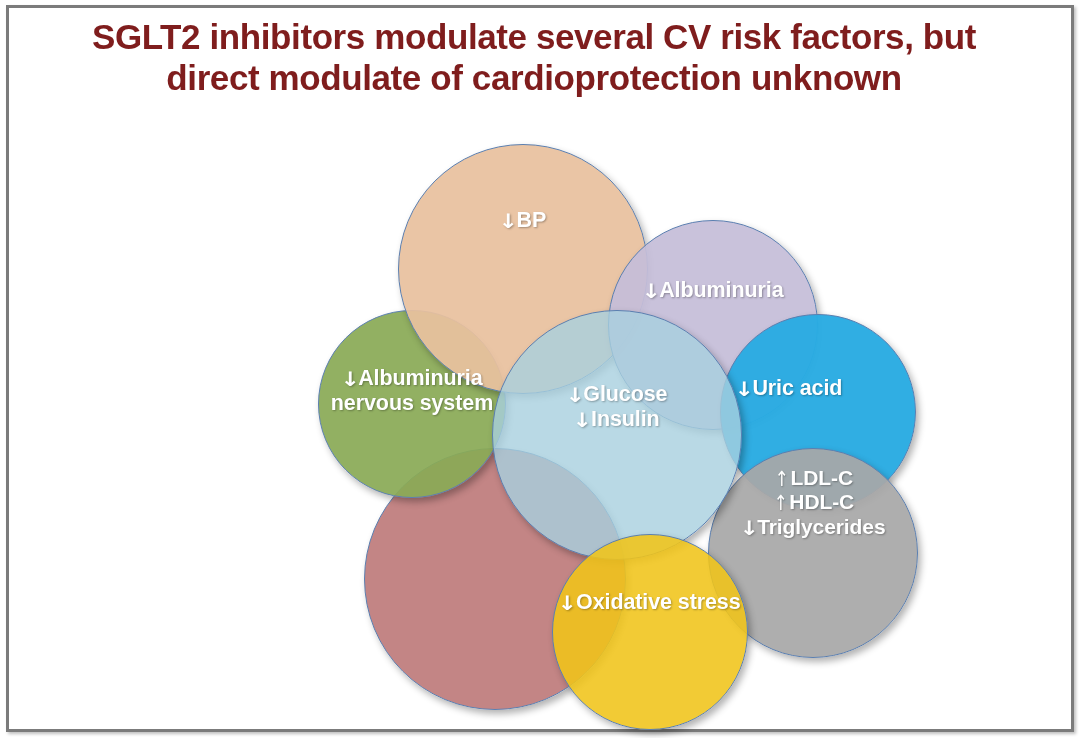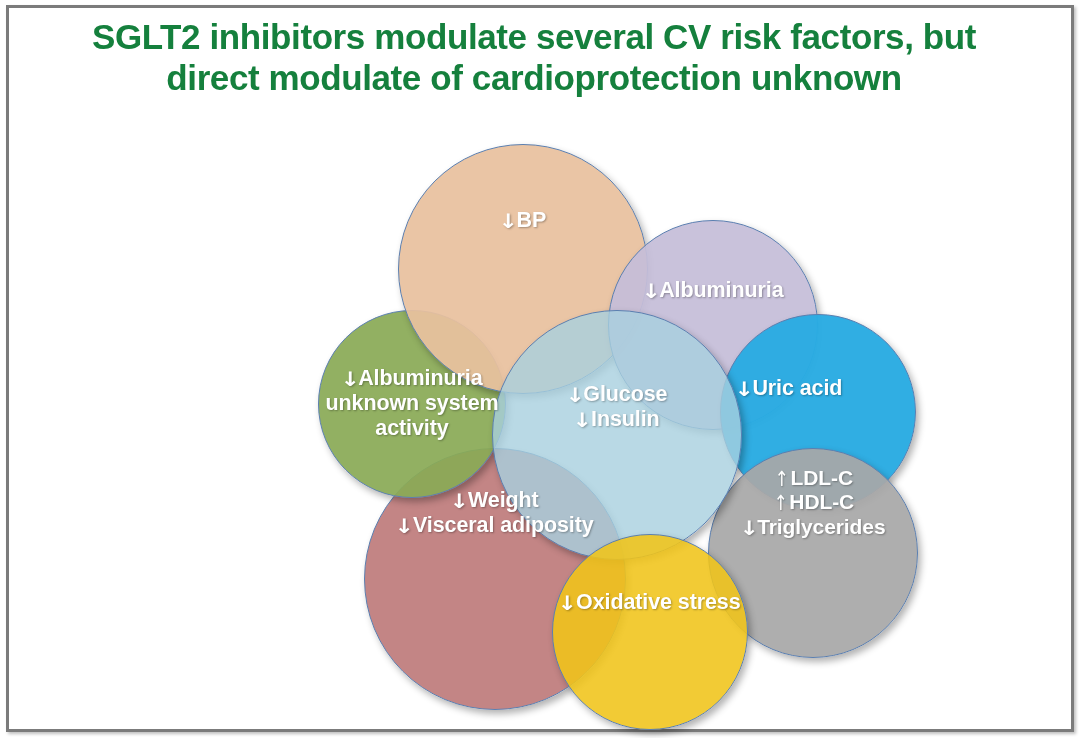--- a/index.html
+++ b/index.html
@@ -40,21 +40,21 @@
   
   #title {
     position: absolute;
     left: 16px;
     top: 16px;
     width: 1036px;
     text-align: center;
     font-weight: bold;
     font-size: 35px;
     line-height: 1.18;
-    color: #15803d;
+    color: #7f1d1d;
     letter-spacing: -0.4px;
   }
   #title .tline { display: block; white-space: nowrap; }
 
   
   #venn {
     position: absolute;
     left: 0;
     top: 108px;
     width: 1080px;
@@ -158,29 +158,24 @@
     <div class="lbl" id="l-lipids">
       <span class="row"><span class="up">↑</span><span>LDL-C</span></span>
       <span class="row"><span class="up">↑</span><span>HDL-C</span></span>
       <span class="row"><span class="dn">↓</span><span>Triglycerides</span></span>
     </div>
 
     <div class="lbl" id="l-oxidative">
       <span class="row"><span class="dn">↓</span><span>Oxidative stress</span></span>
     </div>
 
-    <div class="lbl" id="l-weight">
-      <span class="row"><span class="dn">↓</span><span>Weight</span></span>
-      <span class="row"><span class="dn">↓</span><span>Visceral adiposity</span></span>
-    </div>
 
     <div class="lbl" id="l-sympathetic">
       <span class="row"><span class="dn">↓</span><span>Albuminuria</span></span>
-      <span class="row">unknown system</span>
-      <span class="row">activity</span>
+      <span class="row">nervous system</span>
     </div>
 
     <div class="lbl" id="l-glucose">
       <span class="row"><span class="dn">↓</span><span>Glucose</span></span>
       <span class="row"><span class="dn">↓</span><span>Insulin</span></span>
     </div>
 
   </div>
 </div>
 

